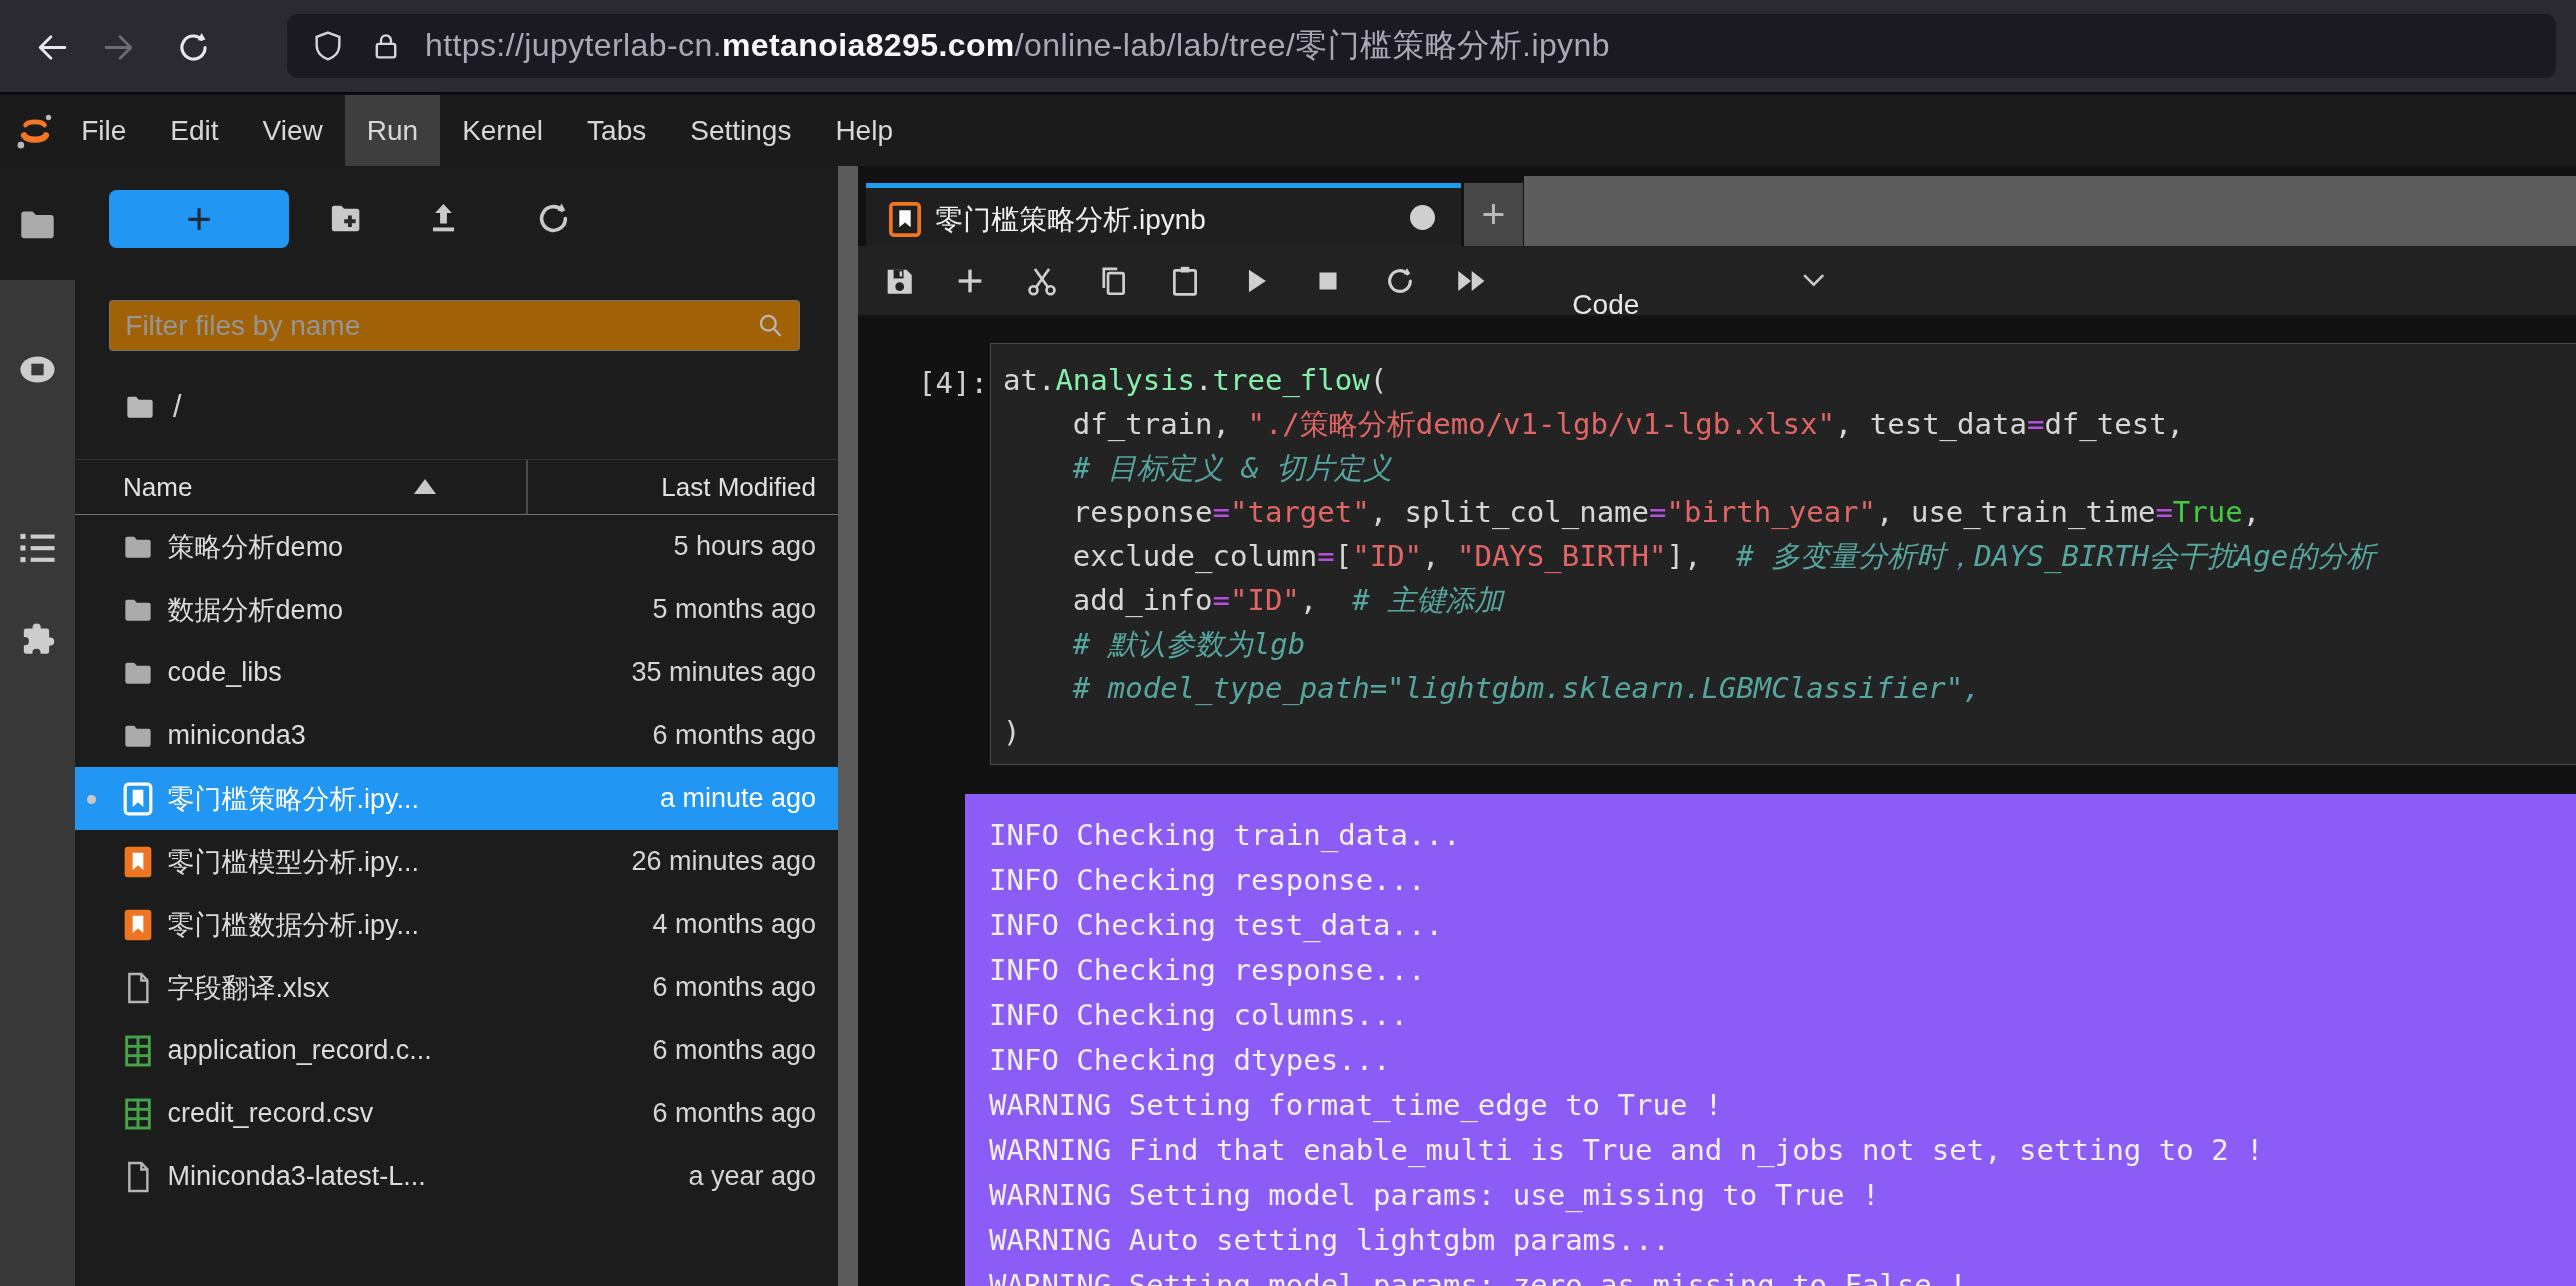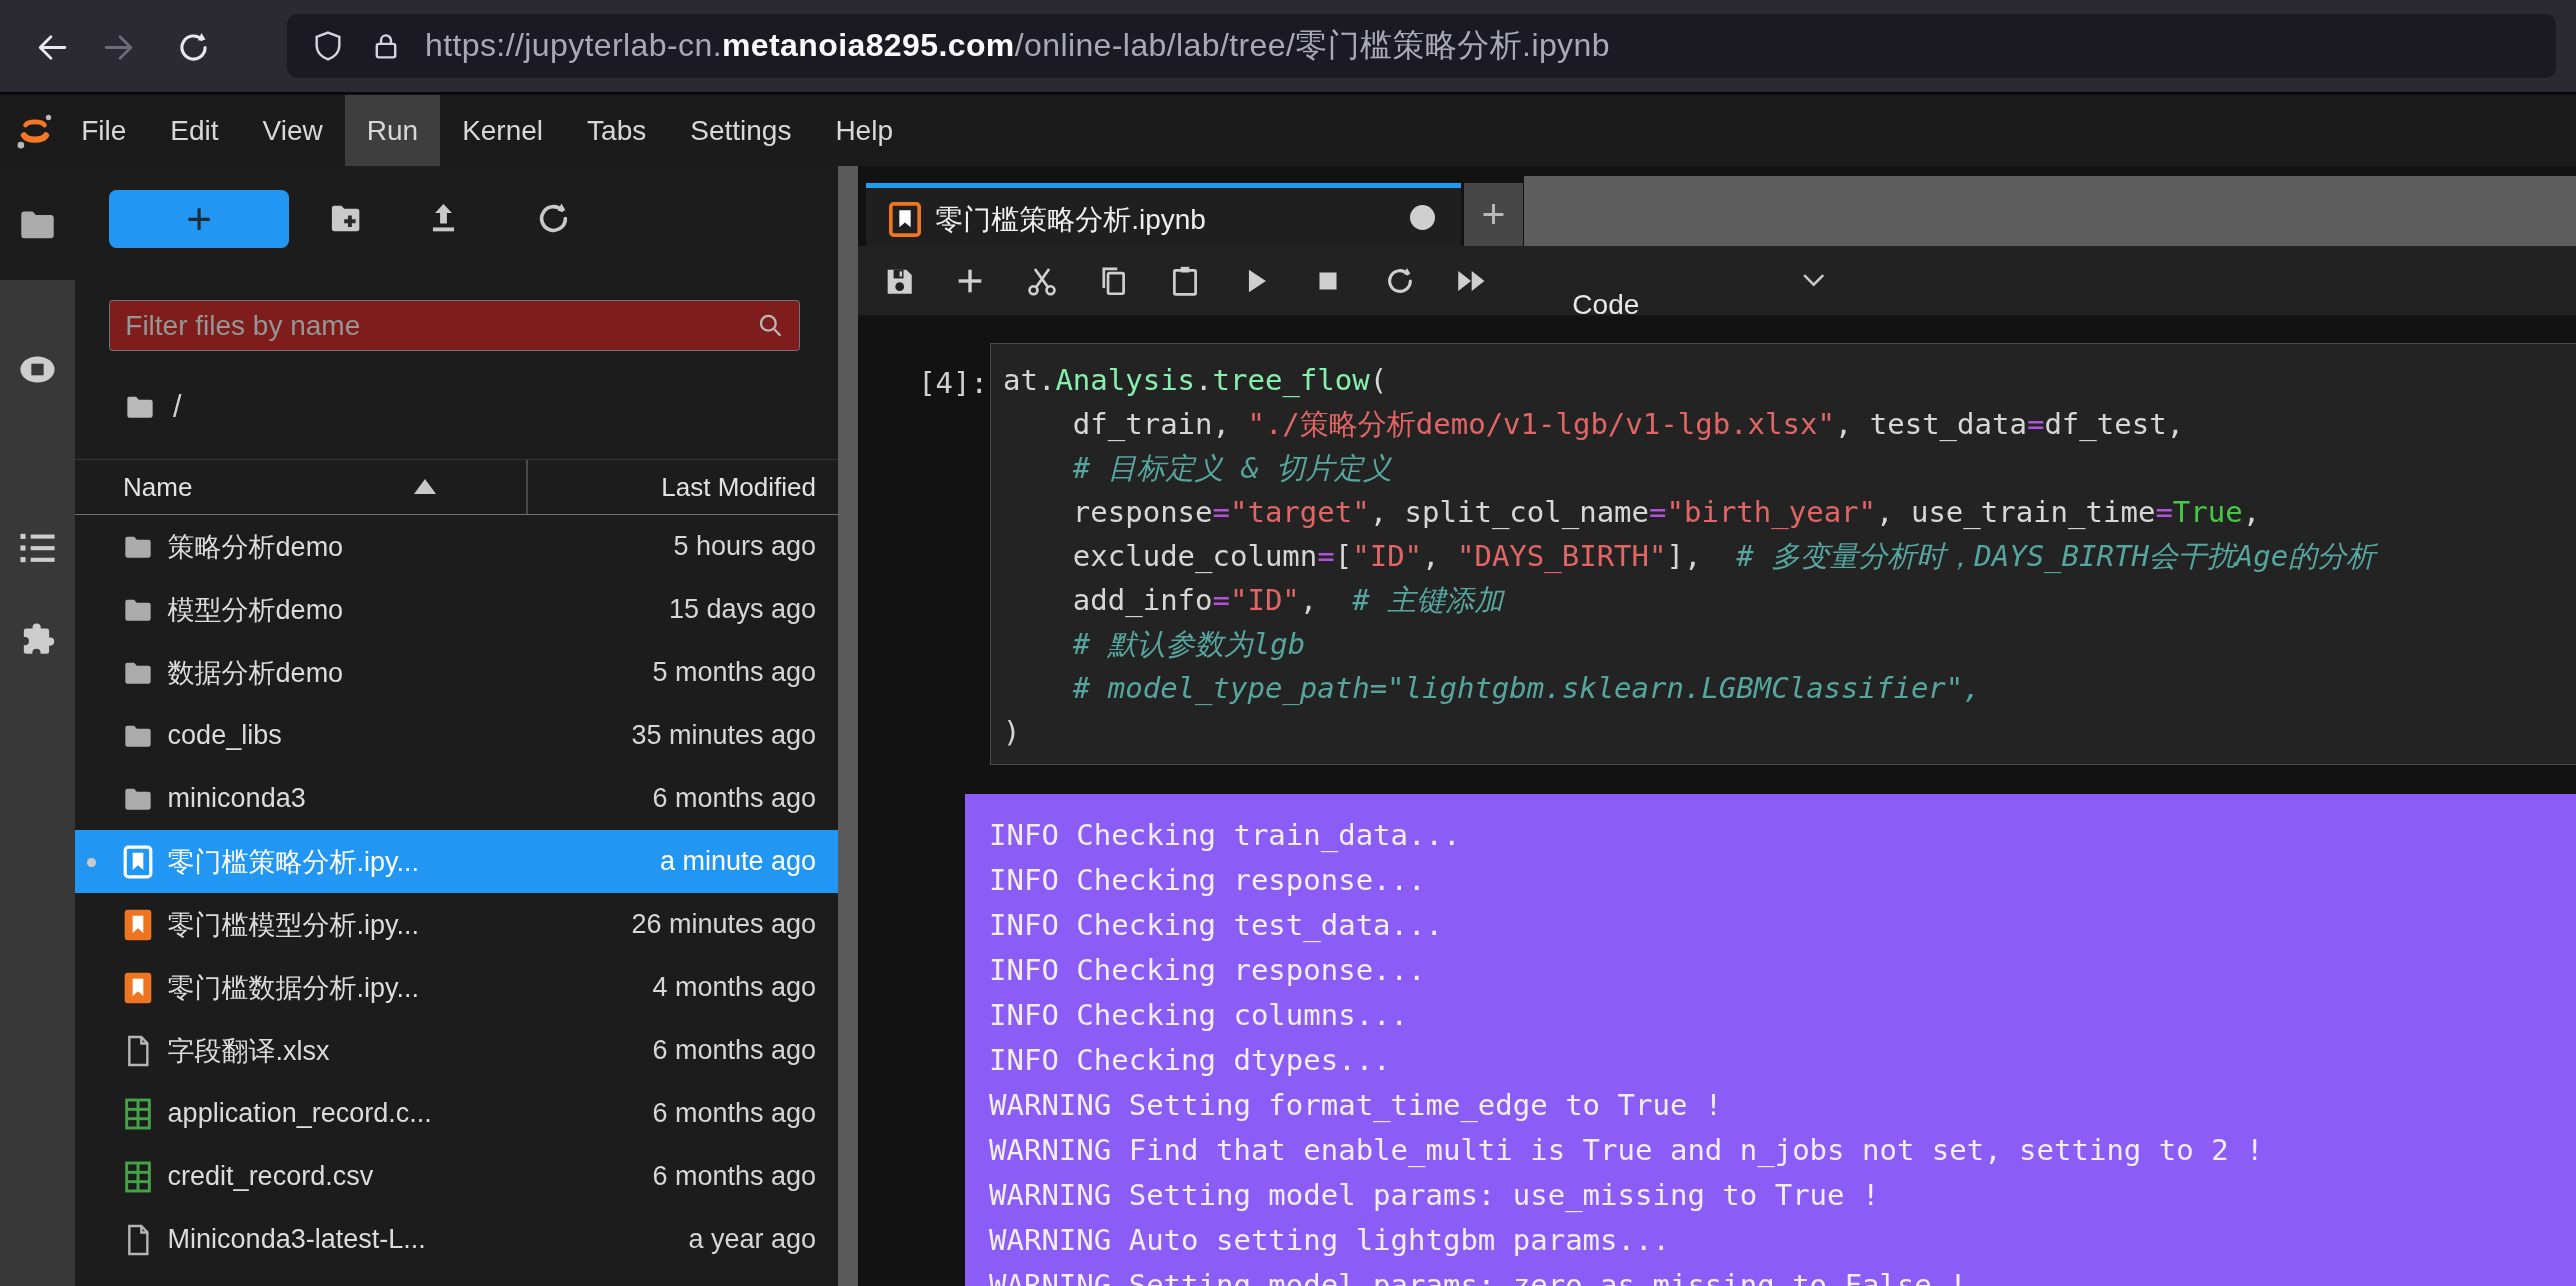--- a/index.html
+++ b/index.html
@@ -31,21 +31,21 @@
   .side-top-block{position:absolute;left:0;top:0;width:75px;height:114px;background:#1c1c1c;}
   .side-btn{position:absolute;left:0;width:75px;height:75px;display:flex;align-items:center;justify-content:center;}
   .side-btn svg{width:41px;height:41px;}
 
   
   .filepanel{position:absolute;left:75px;top:166px;width:763px;height:1120px;background:#1c1c1c;}
   .launcher-btn{position:absolute;left:34px;top:24px;width:180px;height:58px;background:#2196f3;border-radius:7.6px;
     display:flex;align-items:center;justify-content:center;font-size:44px;color:#1f2a33;font-weight:400;}
   .fp-btn{position:absolute;top:29px;width:47px;height:47px;display:flex;align-items:center;justify-content:center;}
   .fp-btn svg{width:39px;height:39px;}
-  .filter{position:absolute;left:34px;top:134px;width:689px;height:49px;background:#7f1d1d;border:1.7px solid #757575;border-radius:3.4px;display:flex;align-items:center;}
+  .filter{position:absolute;left:34px;top:134px;width:689px;height:49px;background:#a16207;border:1.7px solid #757575;border-radius:3.4px;display:flex;align-items:center;}
   .filter input{flex:1;background:transparent;border:none;outline:none;color:#cfcfcf;font-size:28px;padding-left:15.3px;
     font-family:"Liberation Sans","DejaVu Sans",sans-serif;}
   .filter input::placeholder{color:#969696;}
   .filter .ficon{margin-right:13.6px;display:flex;}
   .filter .ficon svg{width:30.5px;height:30.5px;}
   .crumbs{position:absolute;left:49px;top:222px;height:37px;display:flex;align-items:center;}
   .crumbs svg{width:32px;height:32px;}
   .crumbs .slash{margin-left:17px;font-size:30.5px;color:#d0d0d0;}
   .lhead{position:absolute;left:0;top:293px;width:763px;height:54px;border-top:1.7px solid #343434;border-bottom:1.7px solid #707070;}
   .lhead .hname{position:absolute;left:48px;top:12px;font-size:26px;color:#e2e2e2;}
@@ -244,29 +244,20 @@
           </span>
           <span class="fname">策略分析demo</span>
           <span class="ftime">5 hours ago</span>
         </div>
         <div class="frow">
           <span class="ficon">
             <svg viewBox="0 0 24 24">
               <path d="M2.5 6c0-.9.7-1.6 1.6-1.6h5l2 2.1h8.8c.9 0 1.6.7 1.6 1.6v10.3c0 .9-.7 1.6-1.6 1.6H4.1c-.9 0-1.6-.7-1.6-1.6z" fill="#ababab"></path>
             </svg>
           </span>
-          <span class="fname">模型分析demo</span>
-          <span class="ftime">15 days ago</span>
-        </div>
-        <div class="frow">
-          <span class="ficon">
-            <svg viewBox="0 0 24 24">
-              <path d="M2.5 6c0-.9.7-1.6 1.6-1.6h5l2 2.1h8.8c.9 0 1.6.7 1.6 1.6v10.3c0 .9-.7 1.6-1.6 1.6H4.1c-.9 0-1.6-.7-1.6-1.6z" fill="#ababab"></path>
-            </svg>
-          </span>
           <span class="fname">数据分析demo</span>
           <span class="ftime">5 months ago</span>
         </div>
         <div class="frow">
           <span class="ficon">
             <svg viewBox="0 0 24 24">
               <path d="M2.5 6c0-.9.7-1.6 1.6-1.6h5l2 2.1h8.8c.9 0 1.6.7 1.6 1.6v10.3c0 .9-.7 1.6-1.6 1.6H4.1c-.9 0-1.6-.7-1.6-1.6z" fill="#ababab"></path>
             </svg>
           </span>
           <span class="fname">code_libs</span>

